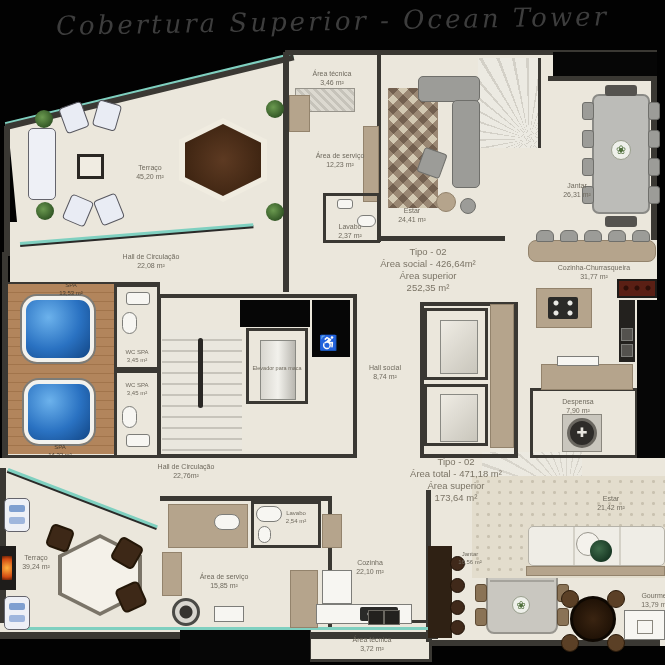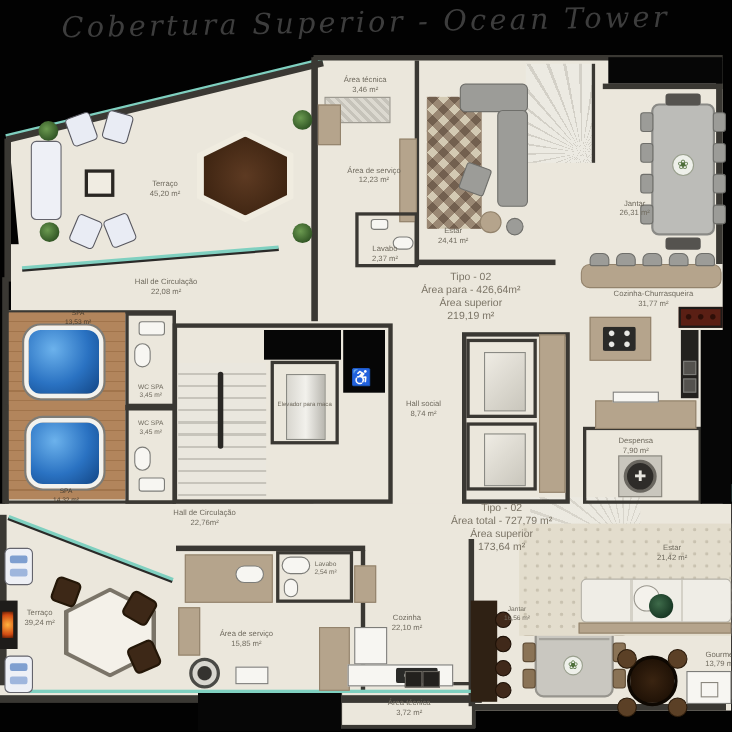--- a/index.html
+++ b/index.html
@@ -344,24 +344,24 @@
     <span>Gourmet</span>
       <span>13,79 m²</span>
     </div>
   <div class="lbl" style="left:372px;top:644px;">
     <span>Área técnica</span>
       <span>3,72 m²</span>
     </div>
 
   <div class="biglbl" style="left:428px;top:270px;">
     <span>Tipo - 02</span>
-    <span>Área para - 426,64m²</span>
+    <span>Área social - 426,64m²</span>
     <span>Área superior</span>
-    <span>219,19 m²</span>
+    <span>252,35 m²</span>
   </div>
   <div class="biglbl" style="left:456px;top:480px;">
     <span>Tipo - 02</span>
-    <span>Área total - 727,79 m²</span>
+    <span>Área total - 471,18 m²</span>
     <span>Área superior</span>
     <span>173,64 m²</span>
   </div>
 
 </div>
 
 </body></html>

